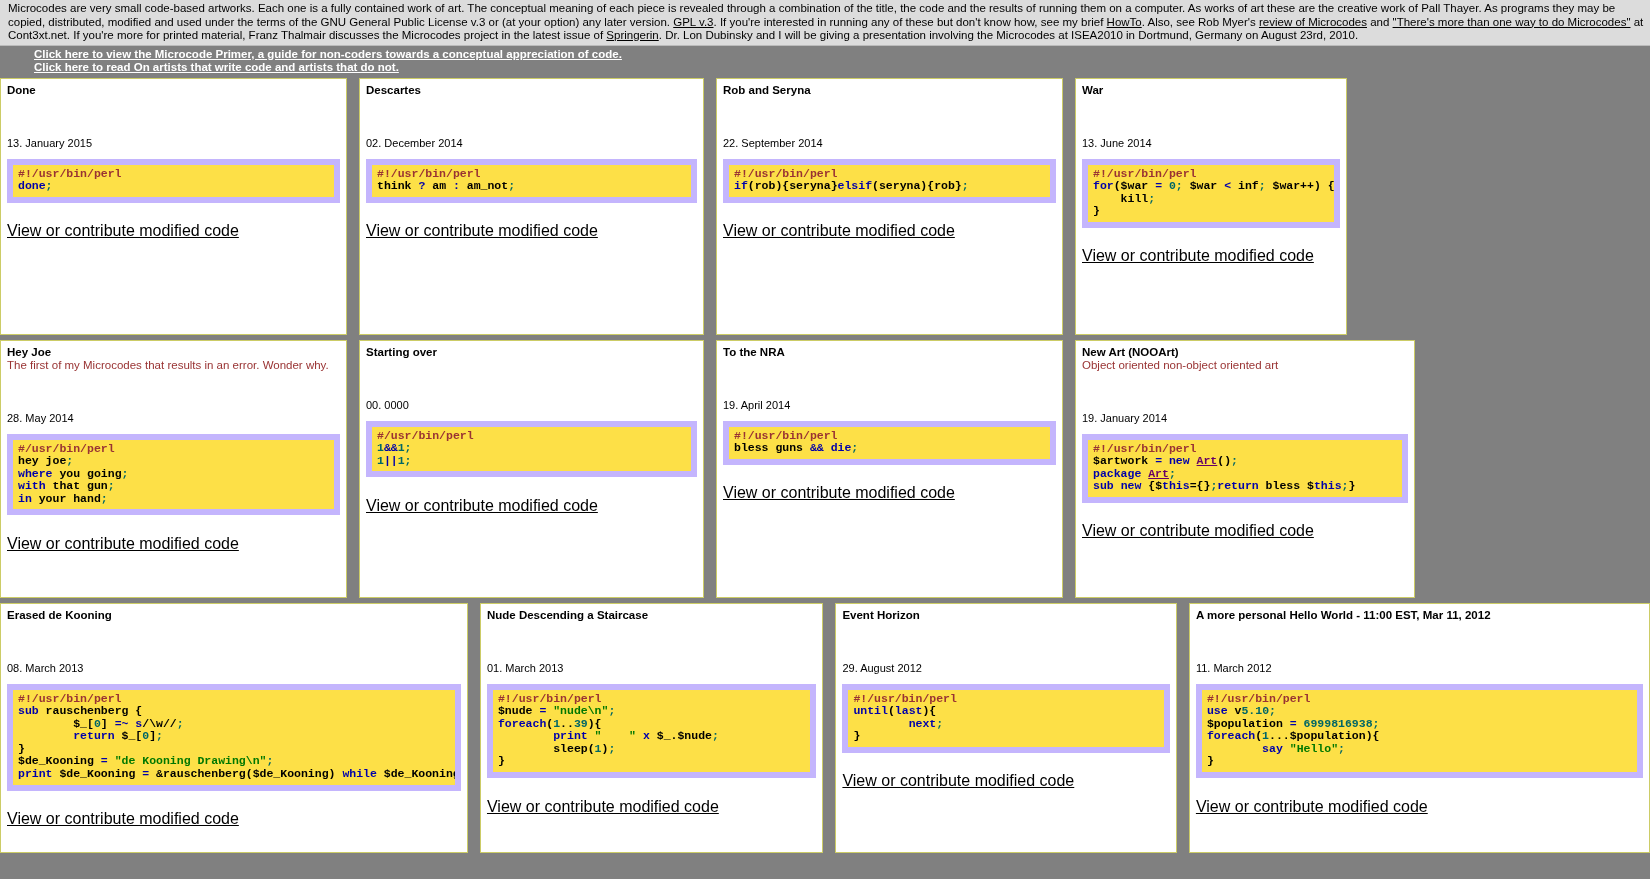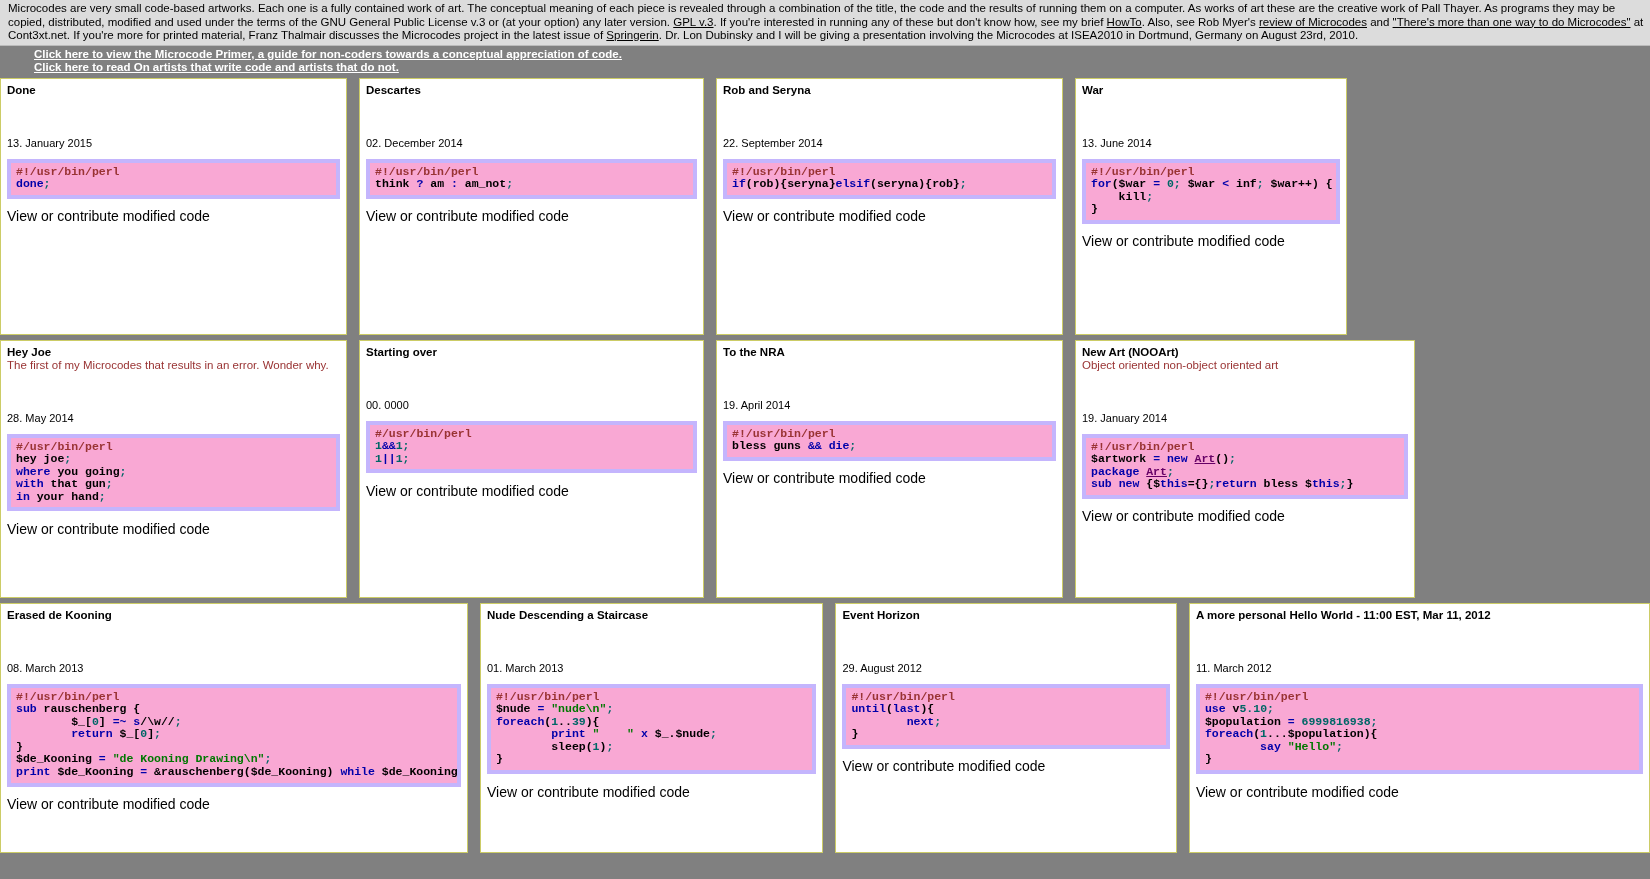--- a/index.html
+++ b/index.html
@@ -94,42 +94,44 @@
     line-height: 13px;
   }
   .card-date {
     font-size: 11px;
     color: #000;
     line-height: 13px;
     margin-top: 40px;
   }
 
   .code-box {
-    border: 4px solid #c4b5fd;
-    background: #f9a8d4;
+    border: 6px solid #c4b5fd;
+    background: #fde047;
     margin-top: 9px;
     padding: 3px 22px 4px 5px;
     font-family: "Liberation Mono", monospace;
     font-size: 11.5px;
     line-height: 12.6px;
     font-weight: bold;
     white-space: pre;
     color: #000000;
     overflow: hidden;
   }
   .code-box .shebang { color: #993333; }
   .code-box .kw      { color: #0000aa; }
   .code-box .str     { color: #007700; }
   .code-box .num     { color: #006666; }
   .code-box .cls     { color: #660066; text-decoration: underline; }
 
   .contrib-link {
     display: inline-block;
-    font-size: 14px;
+    margin-top: 10px;
+    font-size: 16px;
     color: #000000;
+    text-decoration: underline;
     line-height: 13px;
   }
 </style>
 </head>
 <body>
 
 <div id="header">
 
 
   <div id="intro-band"><span>Microcodes are very small code-based artworks. Each one is a fully contained work of art. The conceptual meaning of each piece is revealed through a combination of the title, the code and the results of running them on a computer. As works of art these are the creative work of Pall Thayer. As programs they may be copied, distributed, modified and used under the terms of the GNU General Public License v.3 or (at your option) any later version. </span><u>GPL v.3</u><span>. If you're interested in running any of these but don't know how, see my brief </span><u>HowTo</u><span>. Also, see Rob Myer's </span><u>review of Microcodes</u><span> and </span><u>"There's more than one way to do Microcodes"</u><span> at Cont3xt.net. If you're more for printed material, Franz Thalmair discusses the Microcodes project in the latest issue of </span><u>Springerin</u><span>. Dr. Lon Dubinsky and I will be giving a presentation involving the Microcodes at ISEA2010 in Dortmund, Germany on August 23rd, 2010.</span></div>

